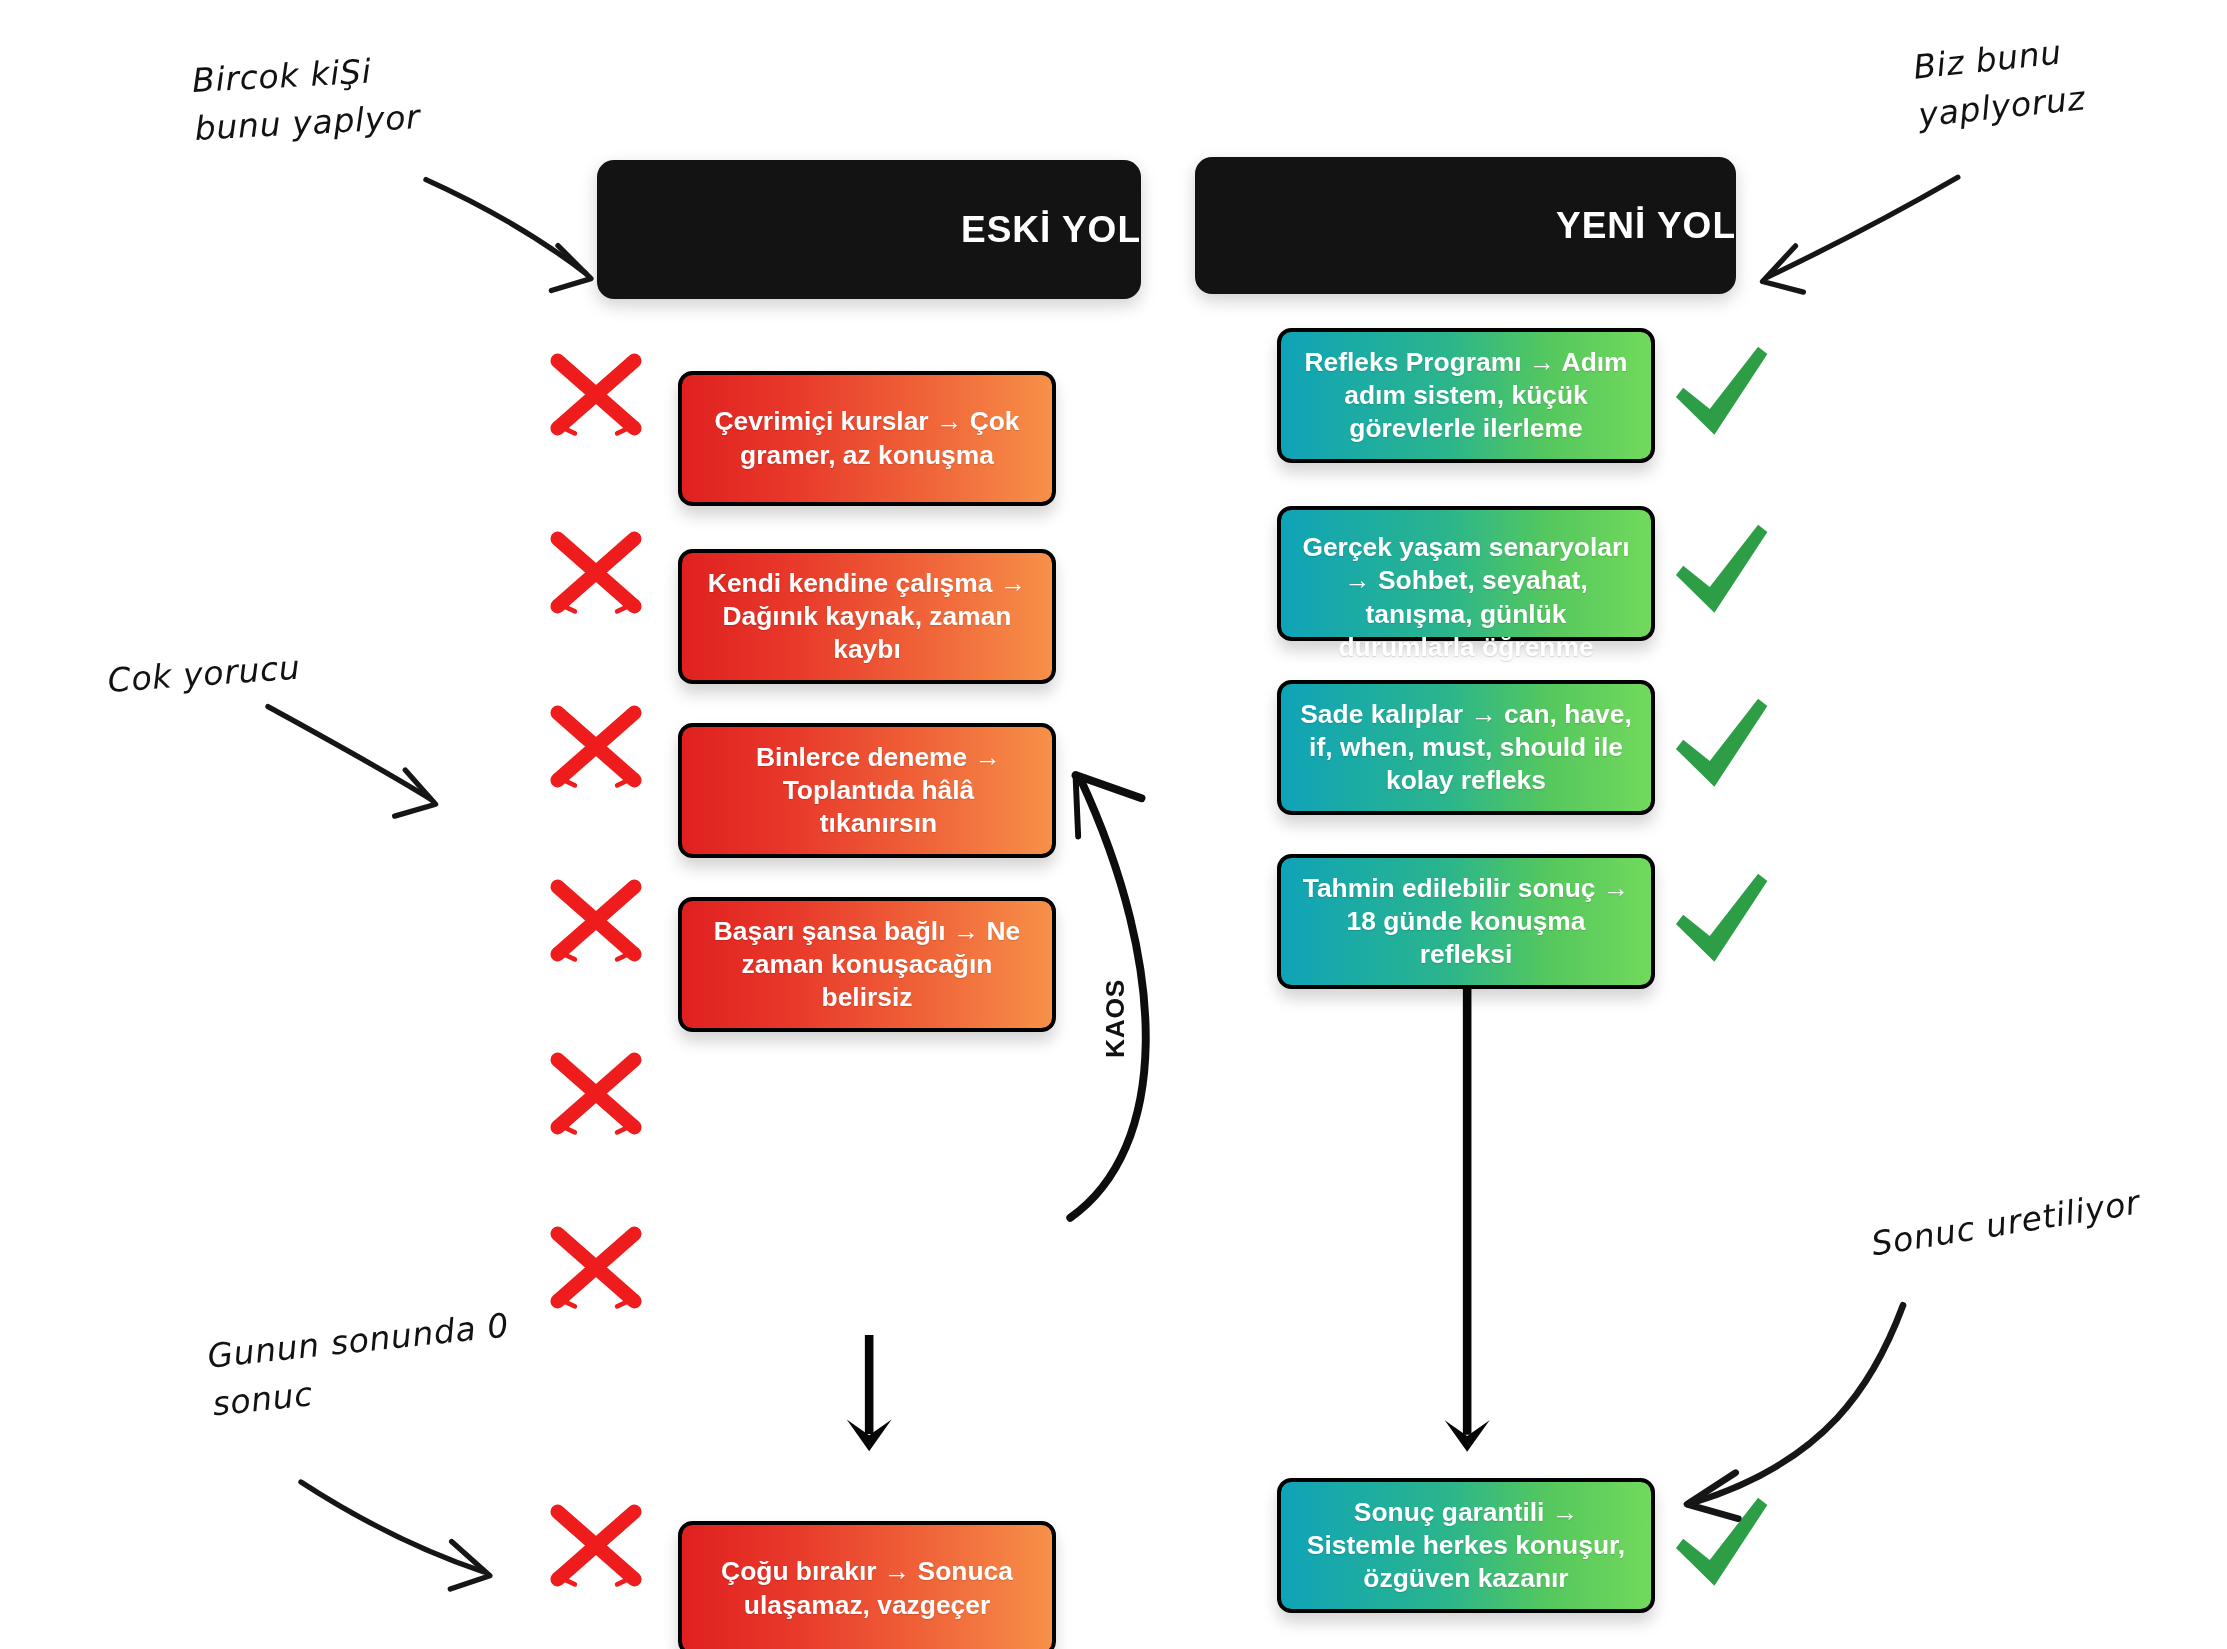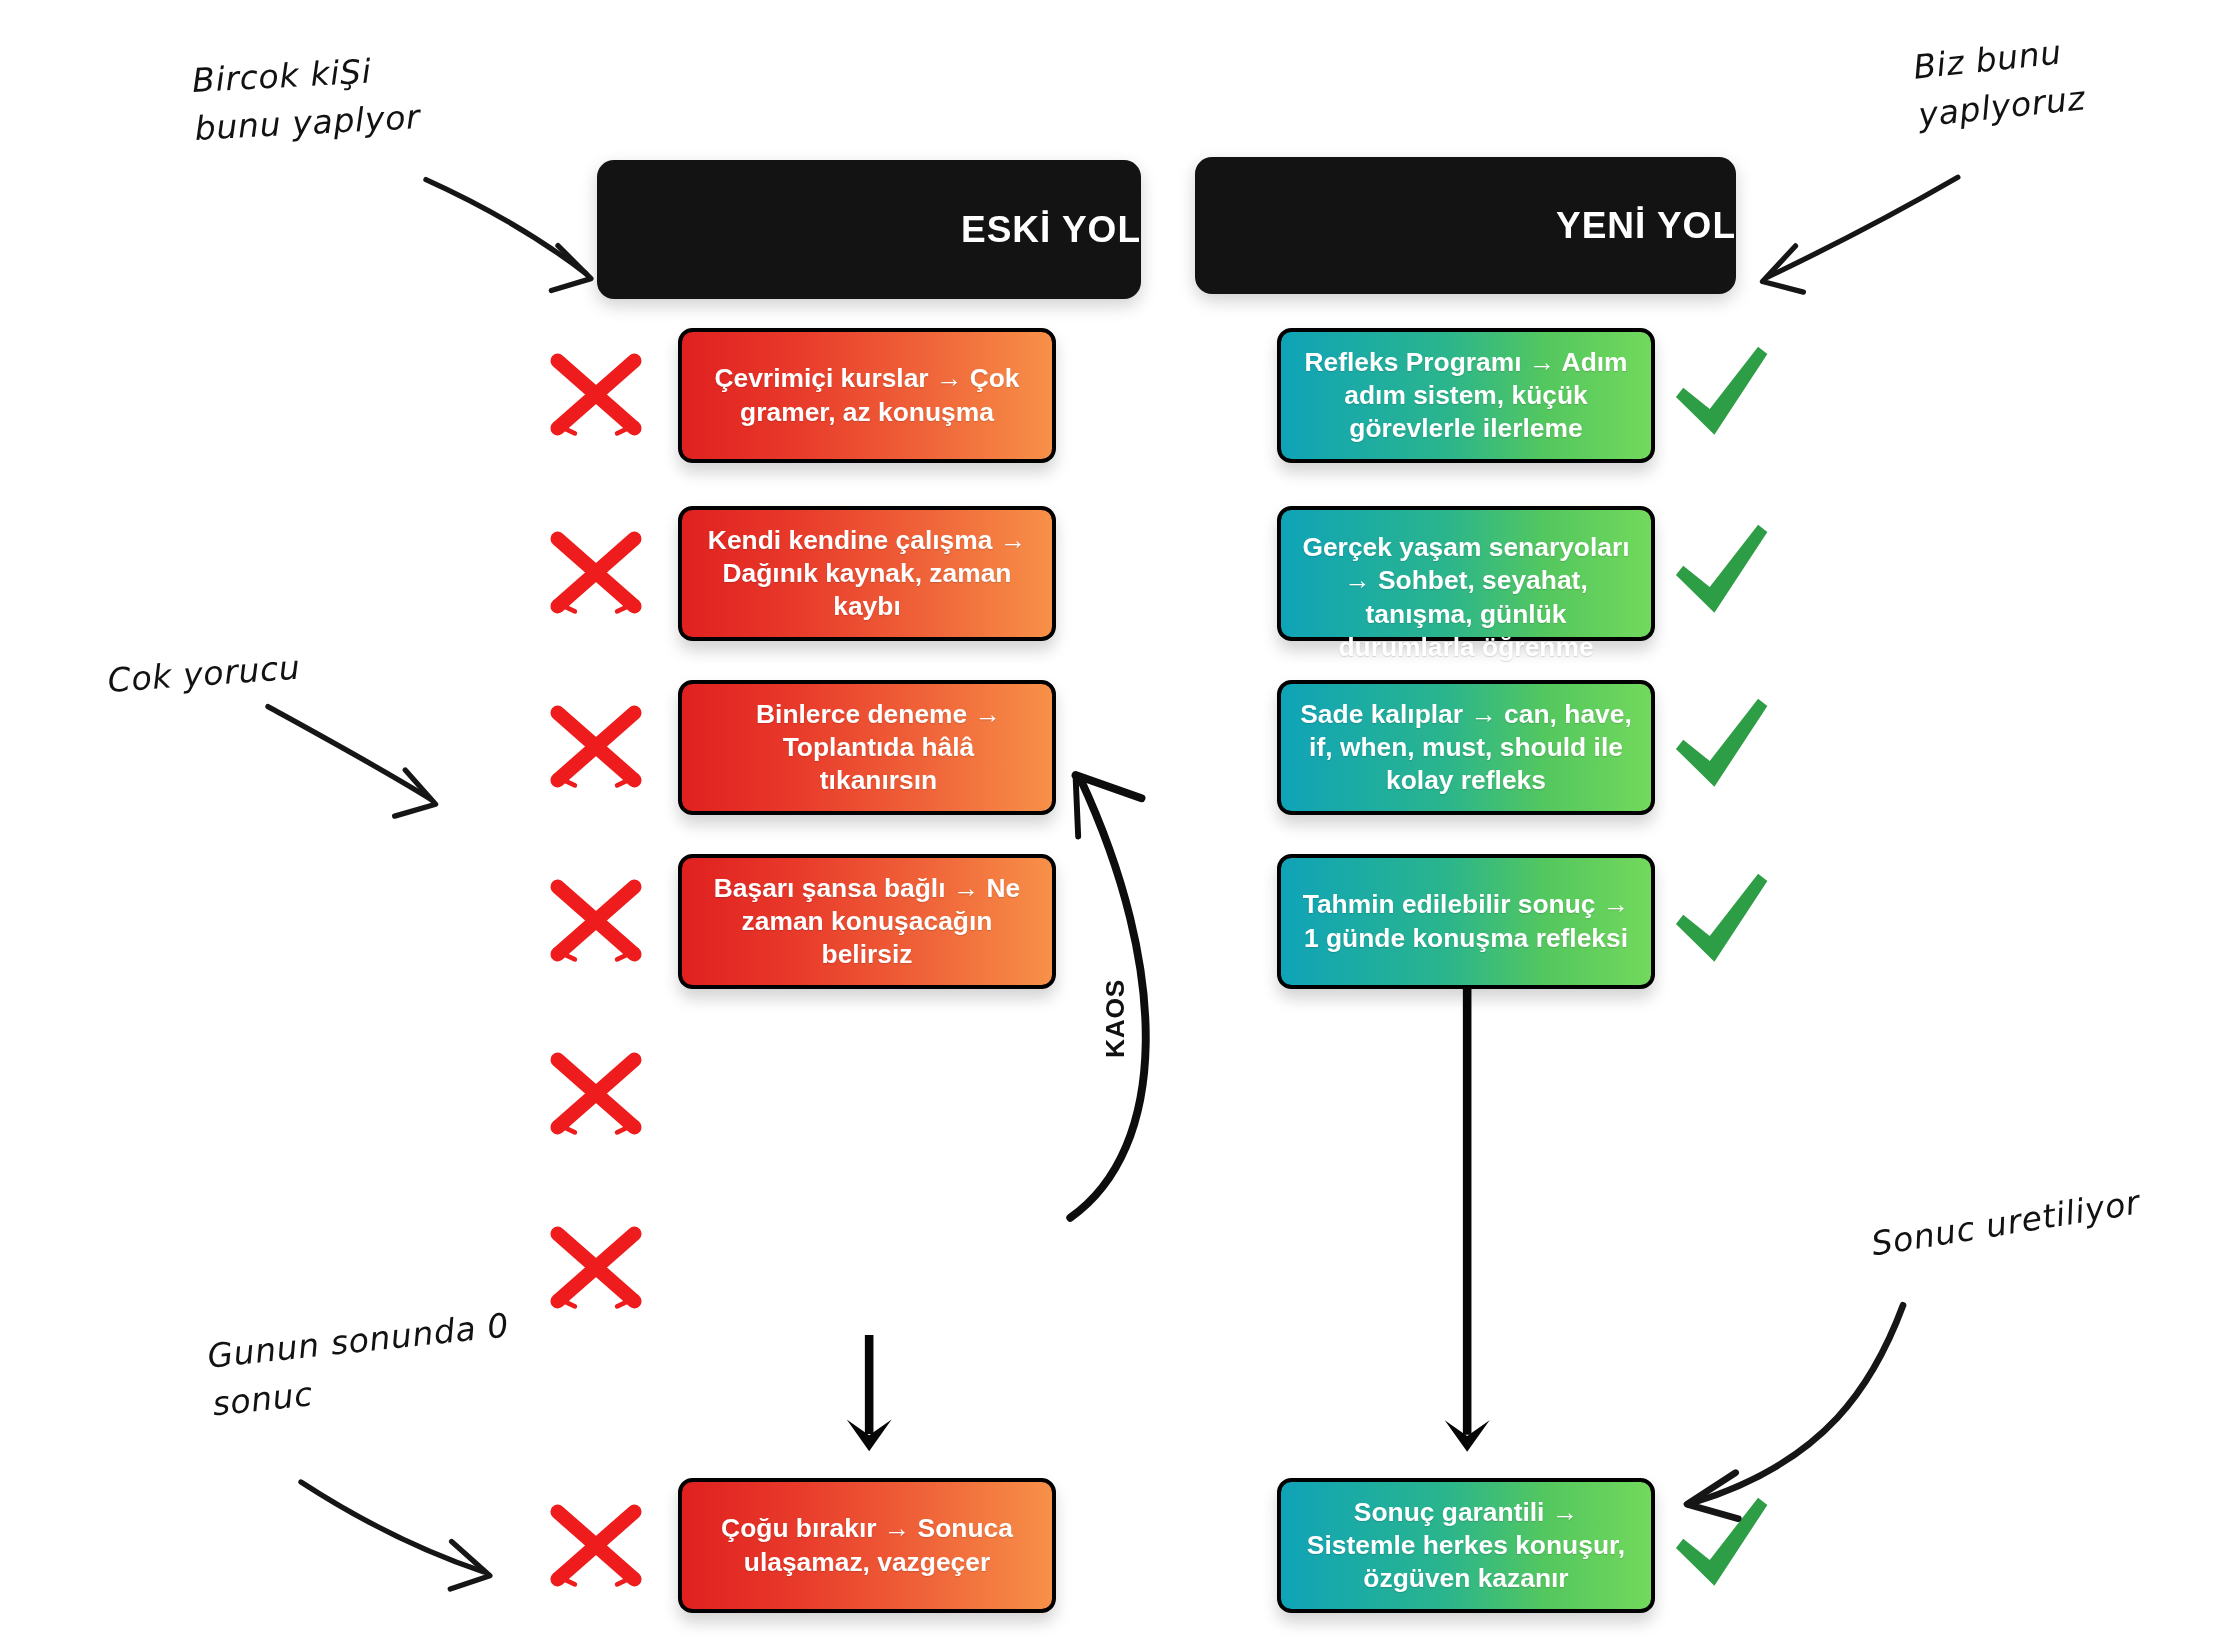--- a/index.html
+++ b/index.html
@@ -39,21 +39,21 @@
   }
   .card span{
     color:#ffffff;
     font-weight:bold;
     font-size:26.4px;
     line-height:1.26;
     text-align:center;
     display:block;
     text-shadow:0 0.7px 1.3px rgba(0,0,0,.15);
   }
-  .card.bad{background:linear-gradient(90deg,#e02020 0%,#e8392a 30%,#f0663a 68%,#f79148 100%);}
+  .card.bad{background:linear-gradient(90deg,#e02020 0%,#e8392a 30%,#f0663a 68%,#f79148 100%);margin-top:43px;}
   .card.good{background:linear-gradient(90deg,#0fa3b8 0%,#2bb58c 45%,#54c75e 72%,#72d95c 100%);}
 
   
   .card.overflowing{align-items:flex-start;overflow:visible;}
   .card.overflowing span{padding-top:12px;}
 
   
   .mark{position:absolute;}
   .mark svg{display:block;overflow:visible;}
 
@@ -123,21 +123,21 @@
   <div class="card good" style="left:1277px;top:328px;width:378px;height:135px;">
     <span>Refleks Programı → Adım adım sistem, küçük görevlerle ilerleme</span>
   </div>
   <div class="card good overflowing" style="left:1277px;top:506px;width:378px;height:135px;">
     <span>Gerçek yaşam senaryoları → Sohbet, seyahat, tanışma, günlük durumlarla öğrenme</span>
   </div>
   <div class="card good" style="left:1277px;top:680px;width:378px;height:135px;">
     <span>Sade kalıplar → can, have, if, when, must, should ile kolay refleks</span>
   </div>
   <div class="card good" style="left:1277px;top:854px;width:378px;height:135px;">
-    <span>Tahmin edilebilir sonuç → 1 günde konuşma refleksi</span>
+    <span>Tahmin edilebilir sonuç → 18 günde konuşma refleksi</span>
   </div>
   <div class="card good" style="left:1277px;top:1478px;width:378px;height:135px;">
     <span>Sonuç garantili → Sistemle herkes konuşur, özgüven kazanır</span>
   </div>
 
   <div class="mark" style="left:543px;top:345px;">
     <svg width="106" height="99" viewBox="0 0 160 150">
       <path d="M22 24 L138 126 M138 24 L22 126" stroke="#ee1c1c" stroke-width="22" stroke-linecap="round" fill="none"></path>
       <path d="M18 120 L48 134 M142 120 L112 134" stroke="#ee1c1c" stroke-width="7" stroke-linecap="round" fill="none"></path>
     </svg>

